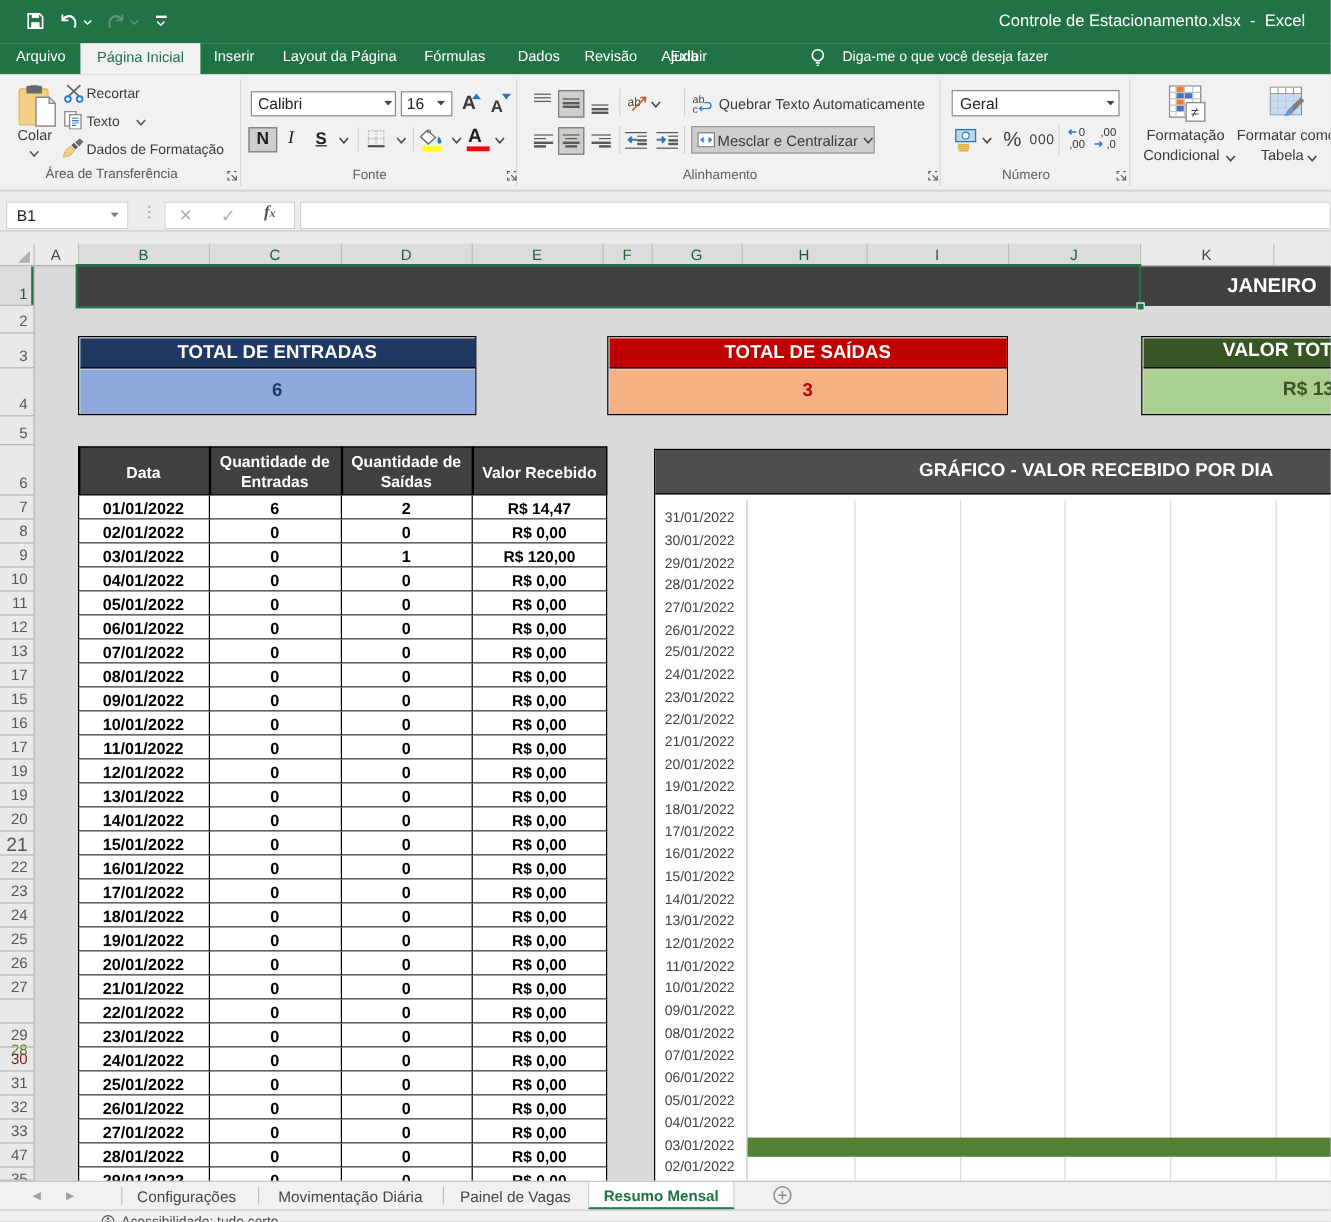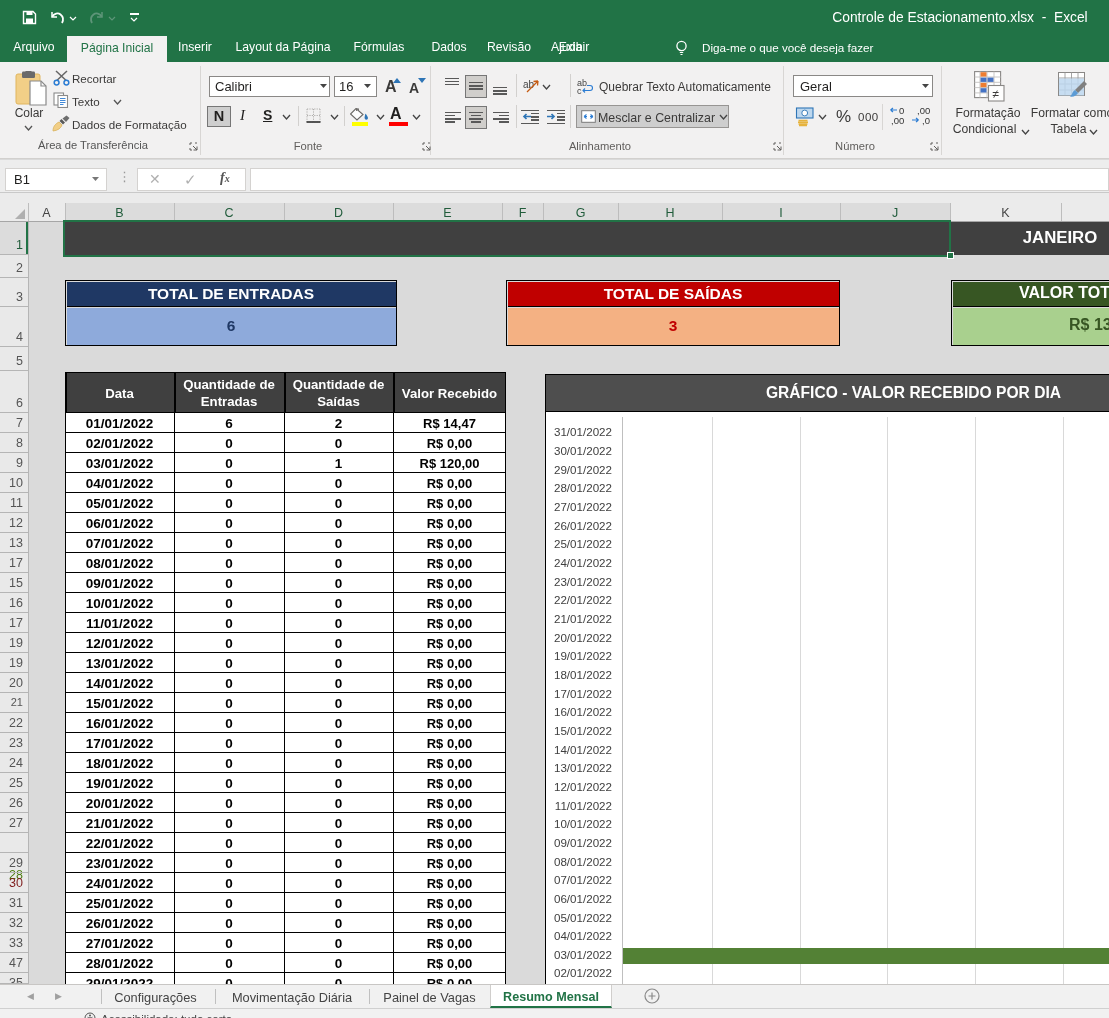--- a/index.html
+++ b/index.html
@@ -345,21 +345,21 @@
 <div class="abs" style="left:0;top:596px;width:23px;text-align:right;font-size:12.5px;color:#555">16</div>
 <div class="abs" style="left:0;top:612px;width:28px;height:1px;background:#b5b5b5;"></div>
 <div class="abs" style="left:0;top:616px;width:23px;text-align:right;font-size:12.5px;color:#555">17</div>
 <div class="abs" style="left:0;top:632px;width:28px;height:1px;background:#b5b5b5;"></div>
 <div class="abs" style="left:0;top:636px;width:23px;text-align:right;font-size:12.5px;color:#555">19</div>
 <div class="abs" style="left:0;top:652px;width:28px;height:1px;background:#b5b5b5;"></div>
 <div class="abs" style="left:0;top:656px;width:23px;text-align:right;font-size:12.5px;color:#555">19</div>
 <div class="abs" style="left:0;top:672px;width:28px;height:1px;background:#b5b5b5;"></div>
 <div class="abs" style="left:0;top:676px;width:23px;text-align:right;font-size:12.5px;color:#555">20</div>
 <div class="abs" style="left:0;top:692px;width:28px;height:1px;background:#b5b5b5;"></div>
-<div class="abs" style="left:0;top:696px;width:23px;text-align:right;font-size:11px;color:#555">21</div>
+<div class="abs" style="left:0;top:696px;width:23px;text-align:right;font-size:16px;color:#555">21</div>
 <div class="abs" style="left:0;top:712px;width:28px;height:1px;background:#b5b5b5;"></div>
 <div class="abs" style="left:0;top:716px;width:23px;text-align:right;font-size:12.5px;color:#555">22</div>
 <div class="abs" style="left:0;top:732px;width:28px;height:1px;background:#b5b5b5;"></div>
 <div class="abs" style="left:0;top:736px;width:23px;text-align:right;font-size:12.5px;color:#555">23</div>
 <div class="abs" style="left:0;top:752px;width:28px;height:1px;background:#b5b5b5;"></div>
 <div class="abs" style="left:0;top:756px;width:23px;text-align:right;font-size:12.5px;color:#555">24</div>
 <div class="abs" style="left:0;top:772px;width:28px;height:1px;background:#b5b5b5;"></div>
 <div class="abs" style="left:0;top:776px;width:23px;text-align:right;font-size:12.5px;color:#555">25</div>
 <div class="abs" style="left:0;top:792px;width:28px;height:1px;background:#b5b5b5;"></div>
 <div class="abs" style="left:0;top:796px;width:23px;text-align:right;font-size:12.5px;color:#555">26</div>

